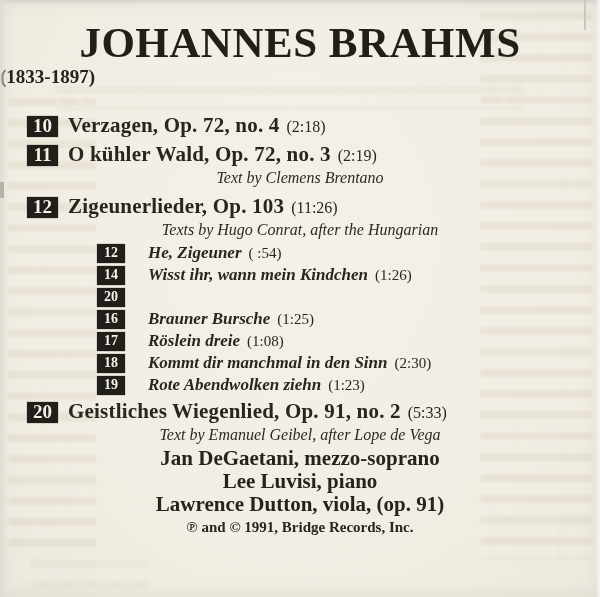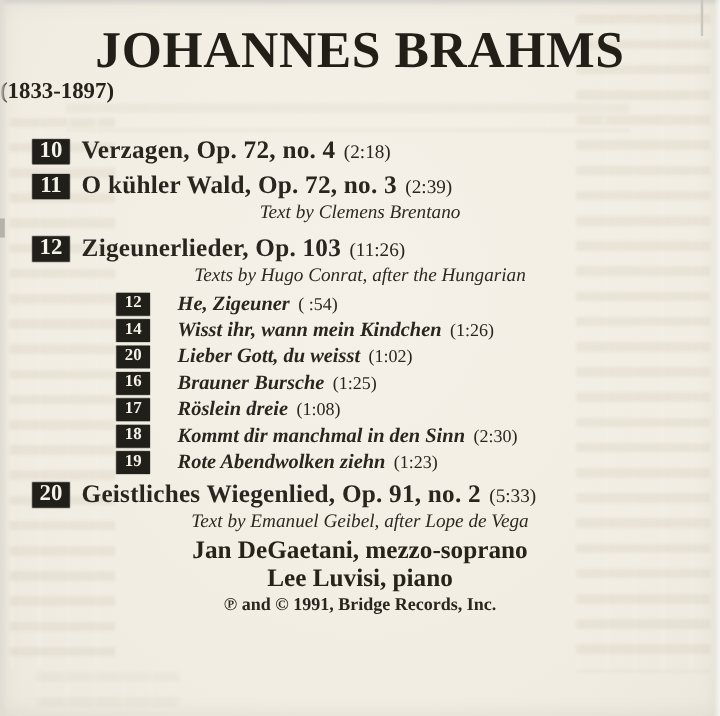--- a/index.html
+++ b/index.html
@@ -91,42 +91,41 @@
     <h1 class="album-title">JOHANNES BRAHMS</h1>
     <div class="years">(1833-1897)</div>
 
     <div class="track-row mt-row10">
       <span class="badge badge-main">10</span>
       <span class="titleline-main"><span class="ttl-main">Verzagen, Op. 72, no. 4</span><span class="dur-main">(2:18)</span></span>
     </div>
 
     <div class="track-row mt-row11">
       <span class="badge badge-main">11</span>
-      <span class="titleline-main"><span class="ttl-main">O kühler Wald, Op. 72, no. 3</span><span class="dur-main">(2:39)</span></span>
+      <span class="titleline-main"><span class="ttl-main">O kühler Wald, Op. 72, no. 3</span><span class="dur-main">(2:19)</span></span>
     </div>
     <div class="credit">Text by Clemens Brentano</div>
 
     <div class="track-row mt-row12">
       <span class="badge badge-main">12</span>
       <span class="titleline-main"><span class="ttl-main">Zigeunerlieder, Op. 103</span><span class="dur-main">(11:26)</span></span>
     </div>
     <div class="credit">Texts by Hugo Conrat, after the Hungarian</div>
 
     <div class="sub-list">
       <div class="sub-row">
         <span class="badge badge-sub">12</span>
         <span class="titleline-sub"><span class="ttl-sub">He, Zigeuner</span><span class="dur-sub">( :54)</span></span>
       </div>
       <div class="sub-row">
         <span class="badge badge-sub">14</span>
         <span class="titleline-sub"><span class="ttl-sub">Wisst ihr, wann mein Kindchen</span><span class="dur-sub">(1:26)</span></span>
       </div>
       <div class="sub-row">
         <span class="badge badge-sub">20</span>
-        <span class="titleline-sub"><span class="ttl-sub">Lieber Gott, du weisst</span><span class="dur-sub">(1:02)</span></span>
       </div>
       <div class="sub-row">
         <span class="badge badge-sub">16</span>
         <span class="titleline-sub"><span class="ttl-sub">Brauner Bursche</span><span class="dur-sub">(1:25)</span></span>
       </div>
       <div class="sub-row">
         <span class="badge badge-sub">17</span>
         <span class="titleline-sub"><span class="ttl-sub">Röslein dreie</span><span class="dur-sub">(1:08)</span></span>
       </div>
       <div class="sub-row">
@@ -141,18 +140,19 @@
 
     <div class="track-row mt-row20">
       <span class="badge badge-main">20</span>
       <span class="titleline-main"><span class="ttl-main">Geistliches Wiegenlied, Op. 91, no. 2</span><span class="dur-main">(5:33)</span></span>
     </div>
     <div class="credit">Text by Emanuel Geibel, after Lope de Vega</div>
 
     <div class="performers">
       <div class="performer">Jan DeGaetani, mezzo-soprano</div>
       <div class="performer">Lee Luvisi, piano</div>
+      <div class="performer">Lawrence Dutton, viola, (op. 91)</div>
     </div>
 
     <div class="footer-line">℗ and © 1991, Bridge Records, Inc.</div>
 
   </div>
 </div>
 
 </body></html>

